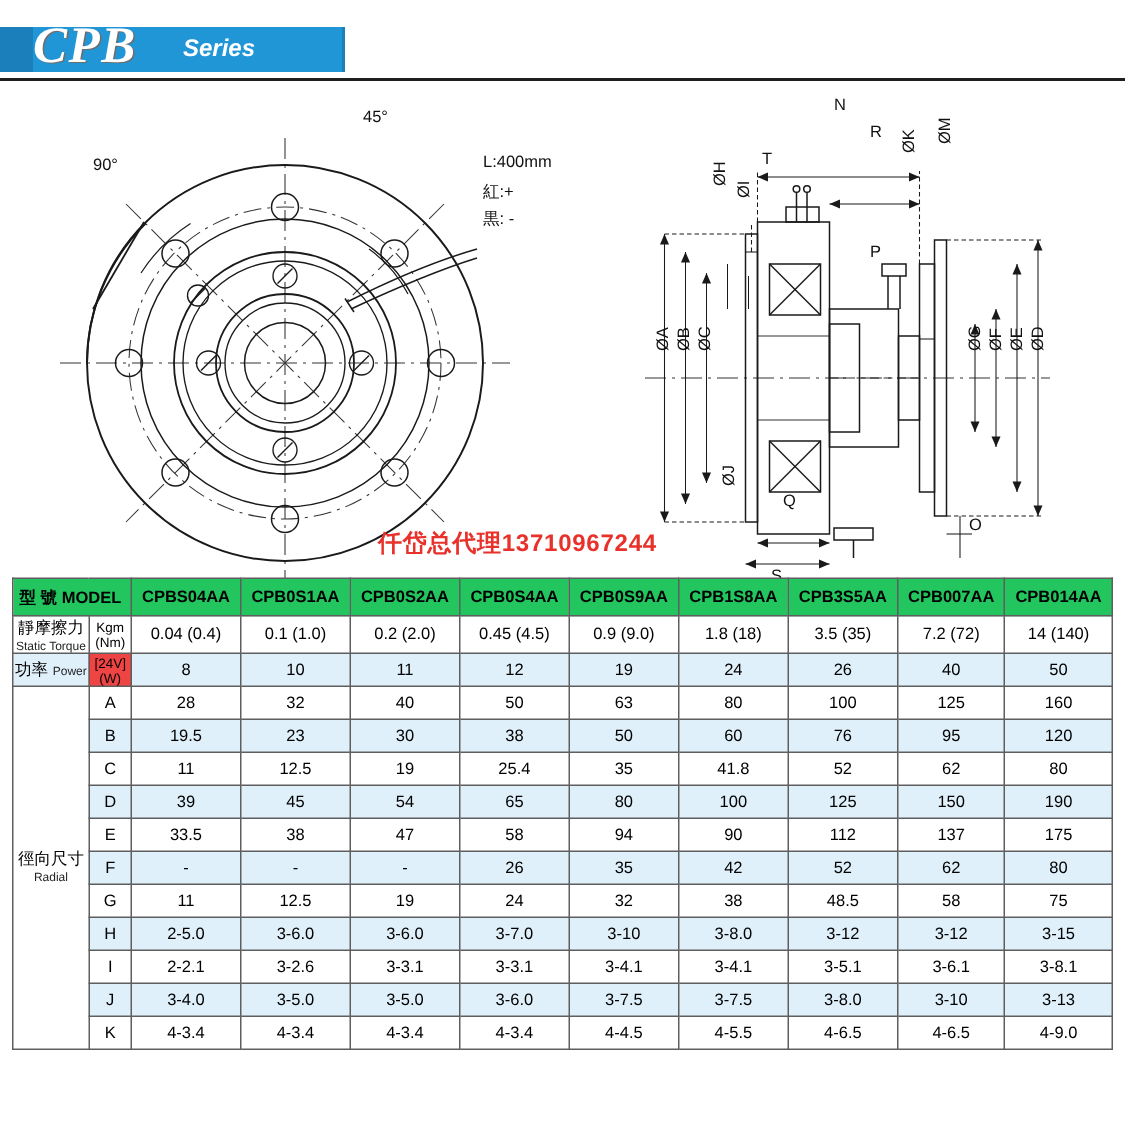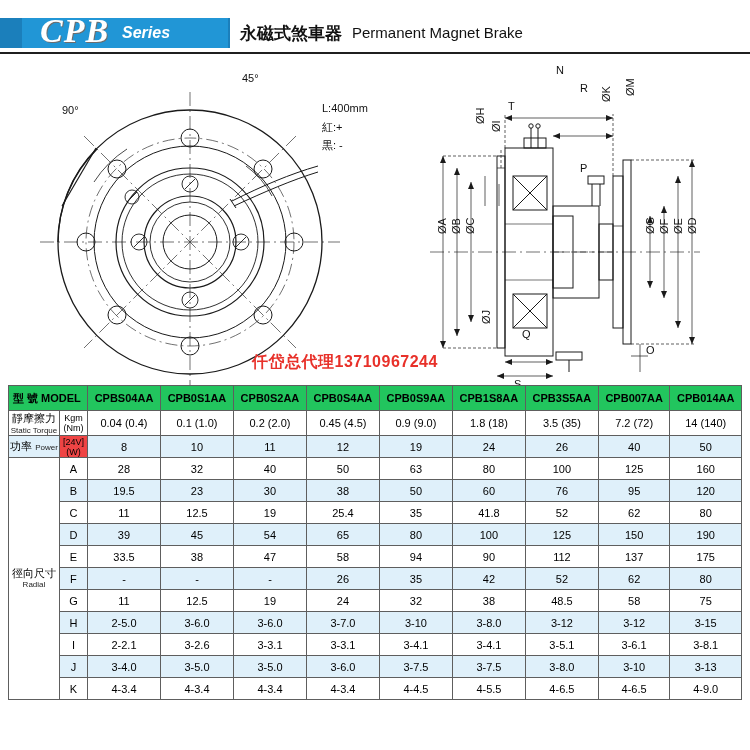--- a/index.html
+++ b/index.html
@@ -22,21 +22,20 @@
   .hdr-bluebar2{
     position:absolute;left:0;top:18px;width:22px;height:30px;
     background:#1b7fbb;
   }
   .hdr-cpb{
     position:absolute;left:22px;top:12px;
     font-family:"Liberation Serif", serif;
     font-size:34px;font-weight:bold;font-style:italic;
     color:#ffffff;letter-spacing:1px;
     text-shadow:1px 1px 0 #6d6d6d;
-    padding-left:18px;
   }
   .hdr-series{
     position:absolute;left:122px;top:24px;
     font-size:16px;font-weight:bold;font-style:italic;color:#ffffff;
   }
   .hdr-sep{
     position:absolute;left:228px;top:18px;width:2px;height:30px;background:#1b7fbb;
   }
   .hdr-cn{
     position:absolute;left:240px;top:22px;
@@ -86,22 +85,20 @@
 </style>
 </head>
 <body>
 
 <div class="header">
   <div class="hdr-bluebar"></div>
   <div class="hdr-bluebar2"></div>
   <div class="hdr-cpb">CPB</div>
   <div class="hdr-series">Series</div>
   <div class="hdr-sep"></div>
-  <div class="hdr-cn">永磁式煞車器</div>
-  <div class="hdr-en">Permanent Magnet Brake</div>
   <div class="hdr-rule"></div>
 </div>
 
 <div class="drawing">
 
   <svg width="750" height="330">
     <g fill="none" stroke="#1a1a1a" stroke-width="1">
 
       <g stroke="#333" stroke-width="0.7" stroke-dasharray="14,4,2,4">
         <line x1="40" y1="186" x2="340" y2="186"></line>

